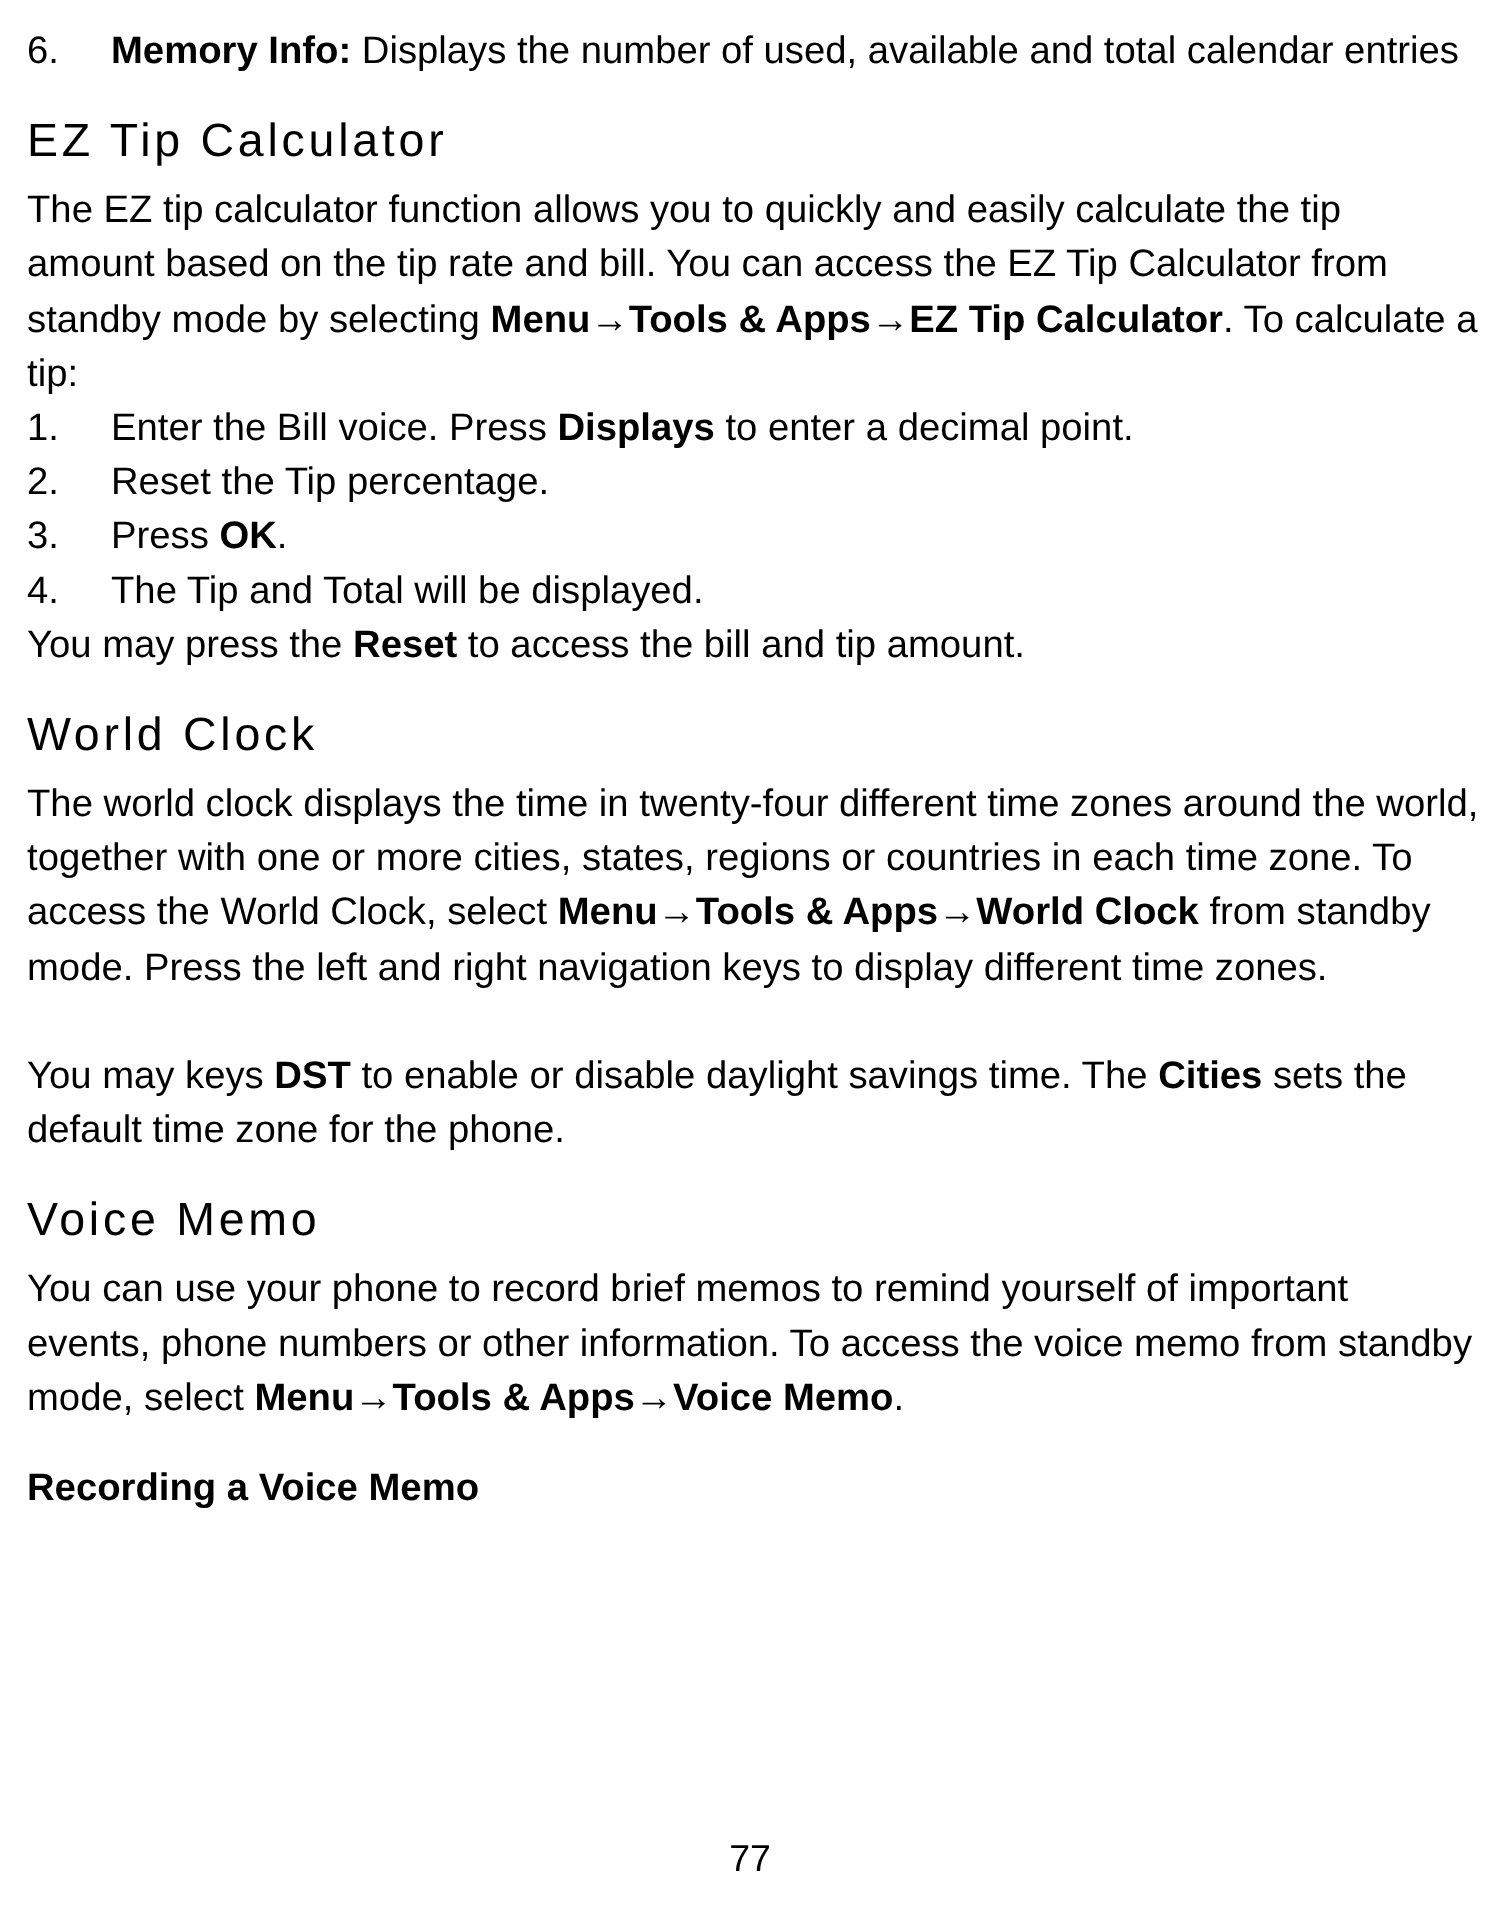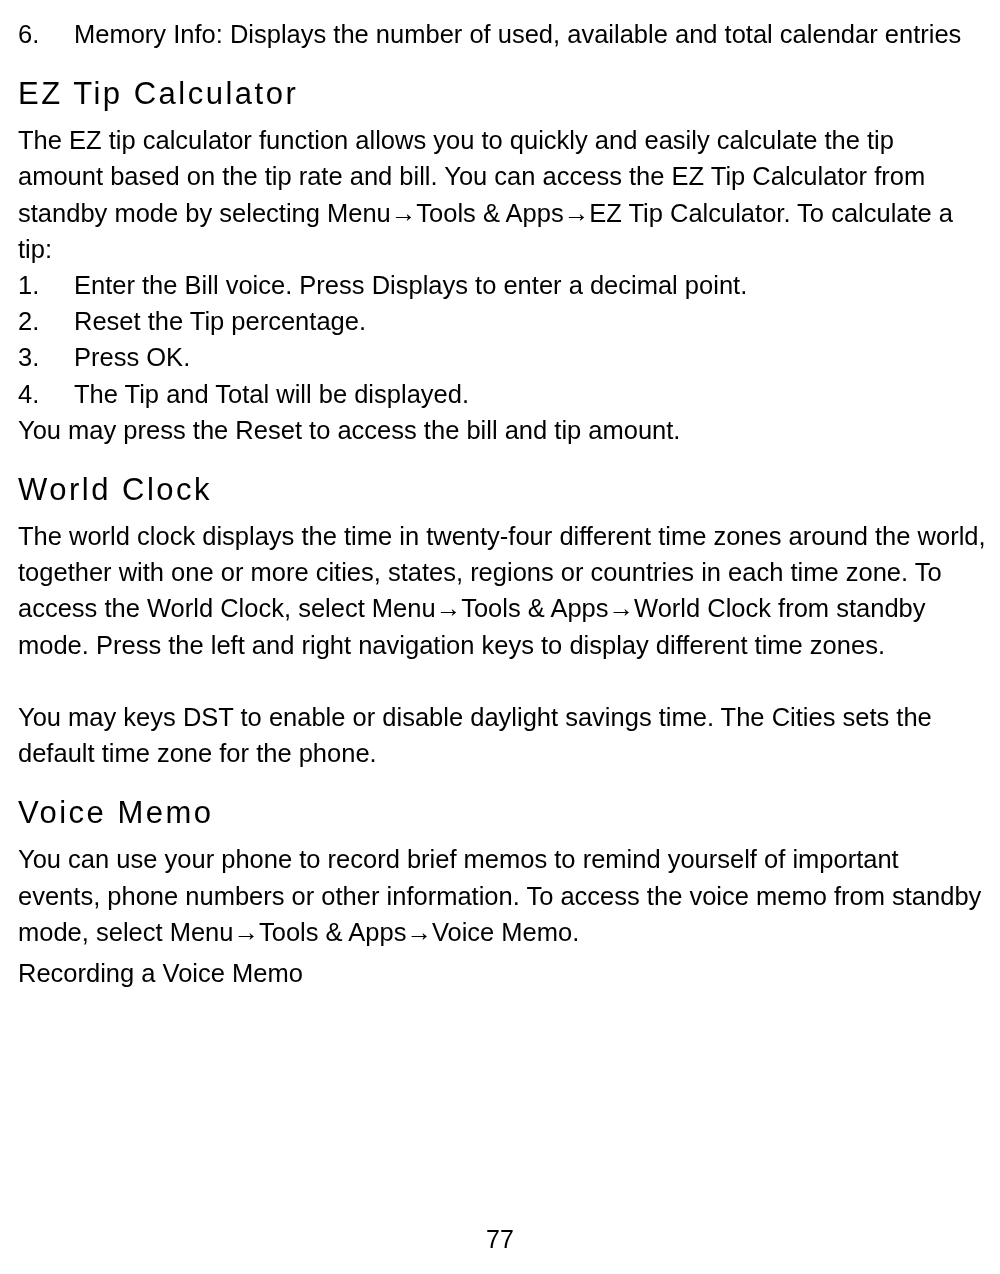--- a/index.html
+++ b/index.html
@@ -22,21 +22,21 @@
     margin-left: 0;
   }
   .list-num {
     width: 56px;
     flex-shrink: 0;
   }
   .list-text {
     flex: 1;
   }
   .bold {
-    font-weight: normal;
+    font-weight: bold;
   }
   h2.section {
     font-family: Verdana, Geneva, sans-serif;
     font-size: 31px;
     font-weight: normal;
     letter-spacing: 2.5px;
     margin-top: 20px;
     margin-bottom: 6px;
   }
   p.body {
@@ -92,15 +92,15 @@
 
 <p class="body after-list" id="ez-tip-after"><span>You may press the </span><span class="bold">Reset</span><span> to access the bill and tip amount.</span></p>
 
 <h2 class="section">World Clock</h2>
 <p class="body" id="world-clock-p1"><span>The world clock displays the time in twenty-four different time zones around the world, together with one or more cities, states, regions or countries in each time zone. To access the World Clock, select </span><span class="bold">Menu</span><span>→</span><span class="bold">Tools &amp; Apps</span><span>→</span><span class="bold">World Clock</span><span> from standby mode. Press the left and right navigation keys to display different time zones.</span></p>
 <div class="spacer"></div>
 <p class="body" id="world-clock-p2"><span>You may keys </span><span class="bold">DST</span><span> to enable or disable daylight savings time. The </span><span class="bold">Cities</span><span> sets the default time zone for the phone.</span></p>
 
 <h2 class="section">Voice Memo</h2>
 <p class="body" id="voice-memo-p1"><span>You can use your phone to record brief memos to remind yourself of important events, phone numbers or other information. To access the voice memo from standby mode, select </span><span class="bold">Menu</span><span>→</span><span class="bold">Tools &amp; Apps</span><span>→</span><span class="bold">Voice Memo</span><span>.</span></p>
-<p class="body bold" style="margin-top:5px">Recording a Voice Memo</p>
+<p class="body bold" style="margin-top:24px">Recording a Voice Memo</p>
 
 <div class="page-num">77</div>
 
 </body></html>

